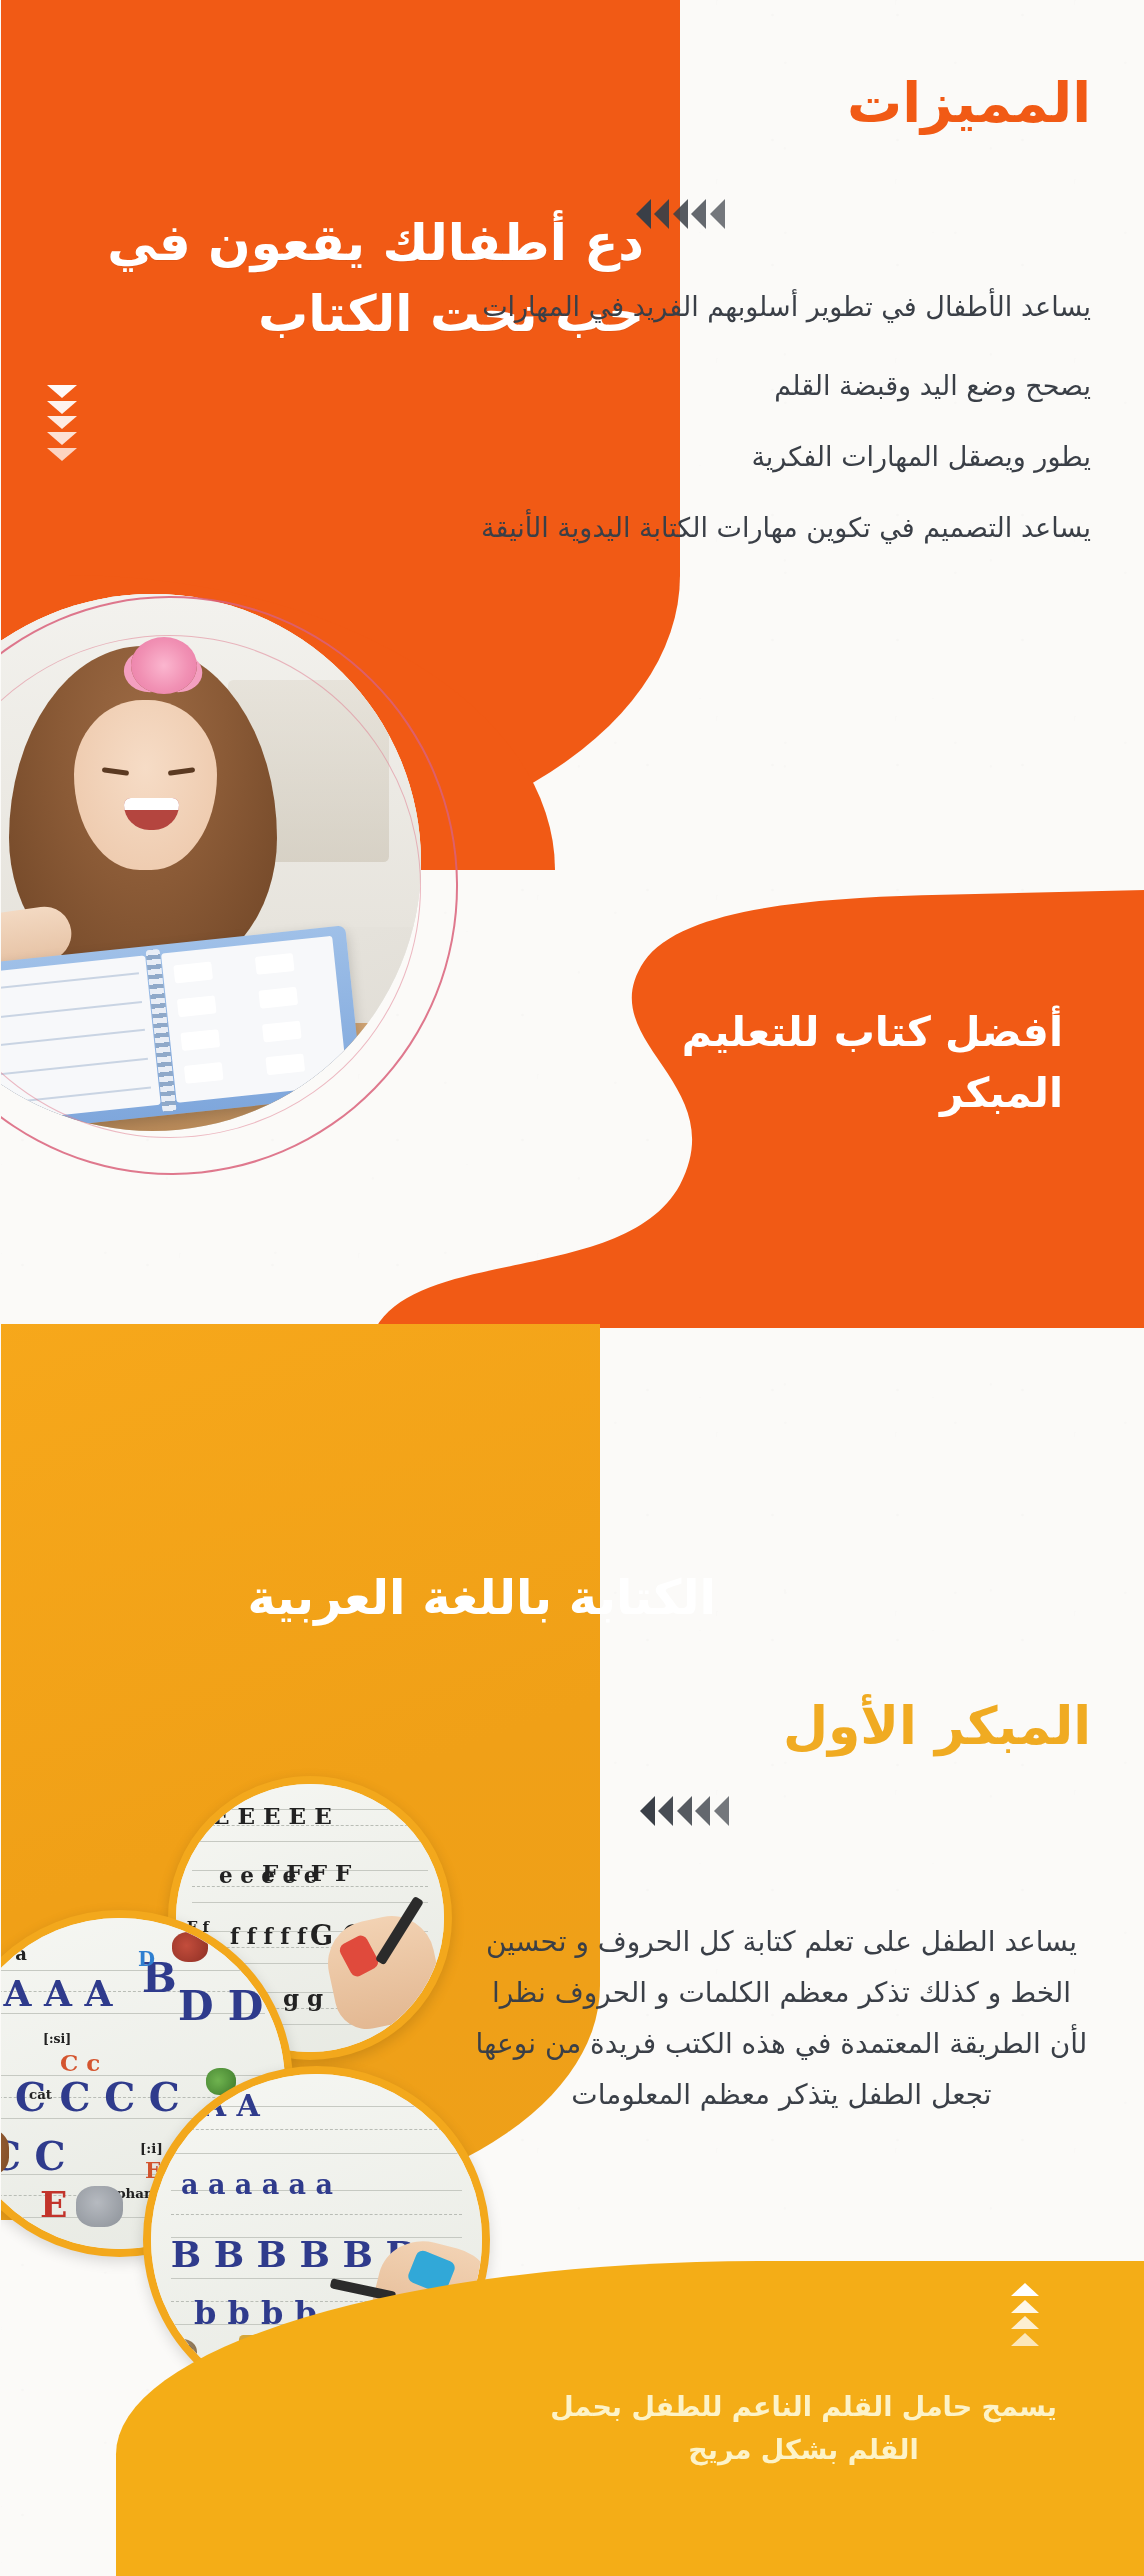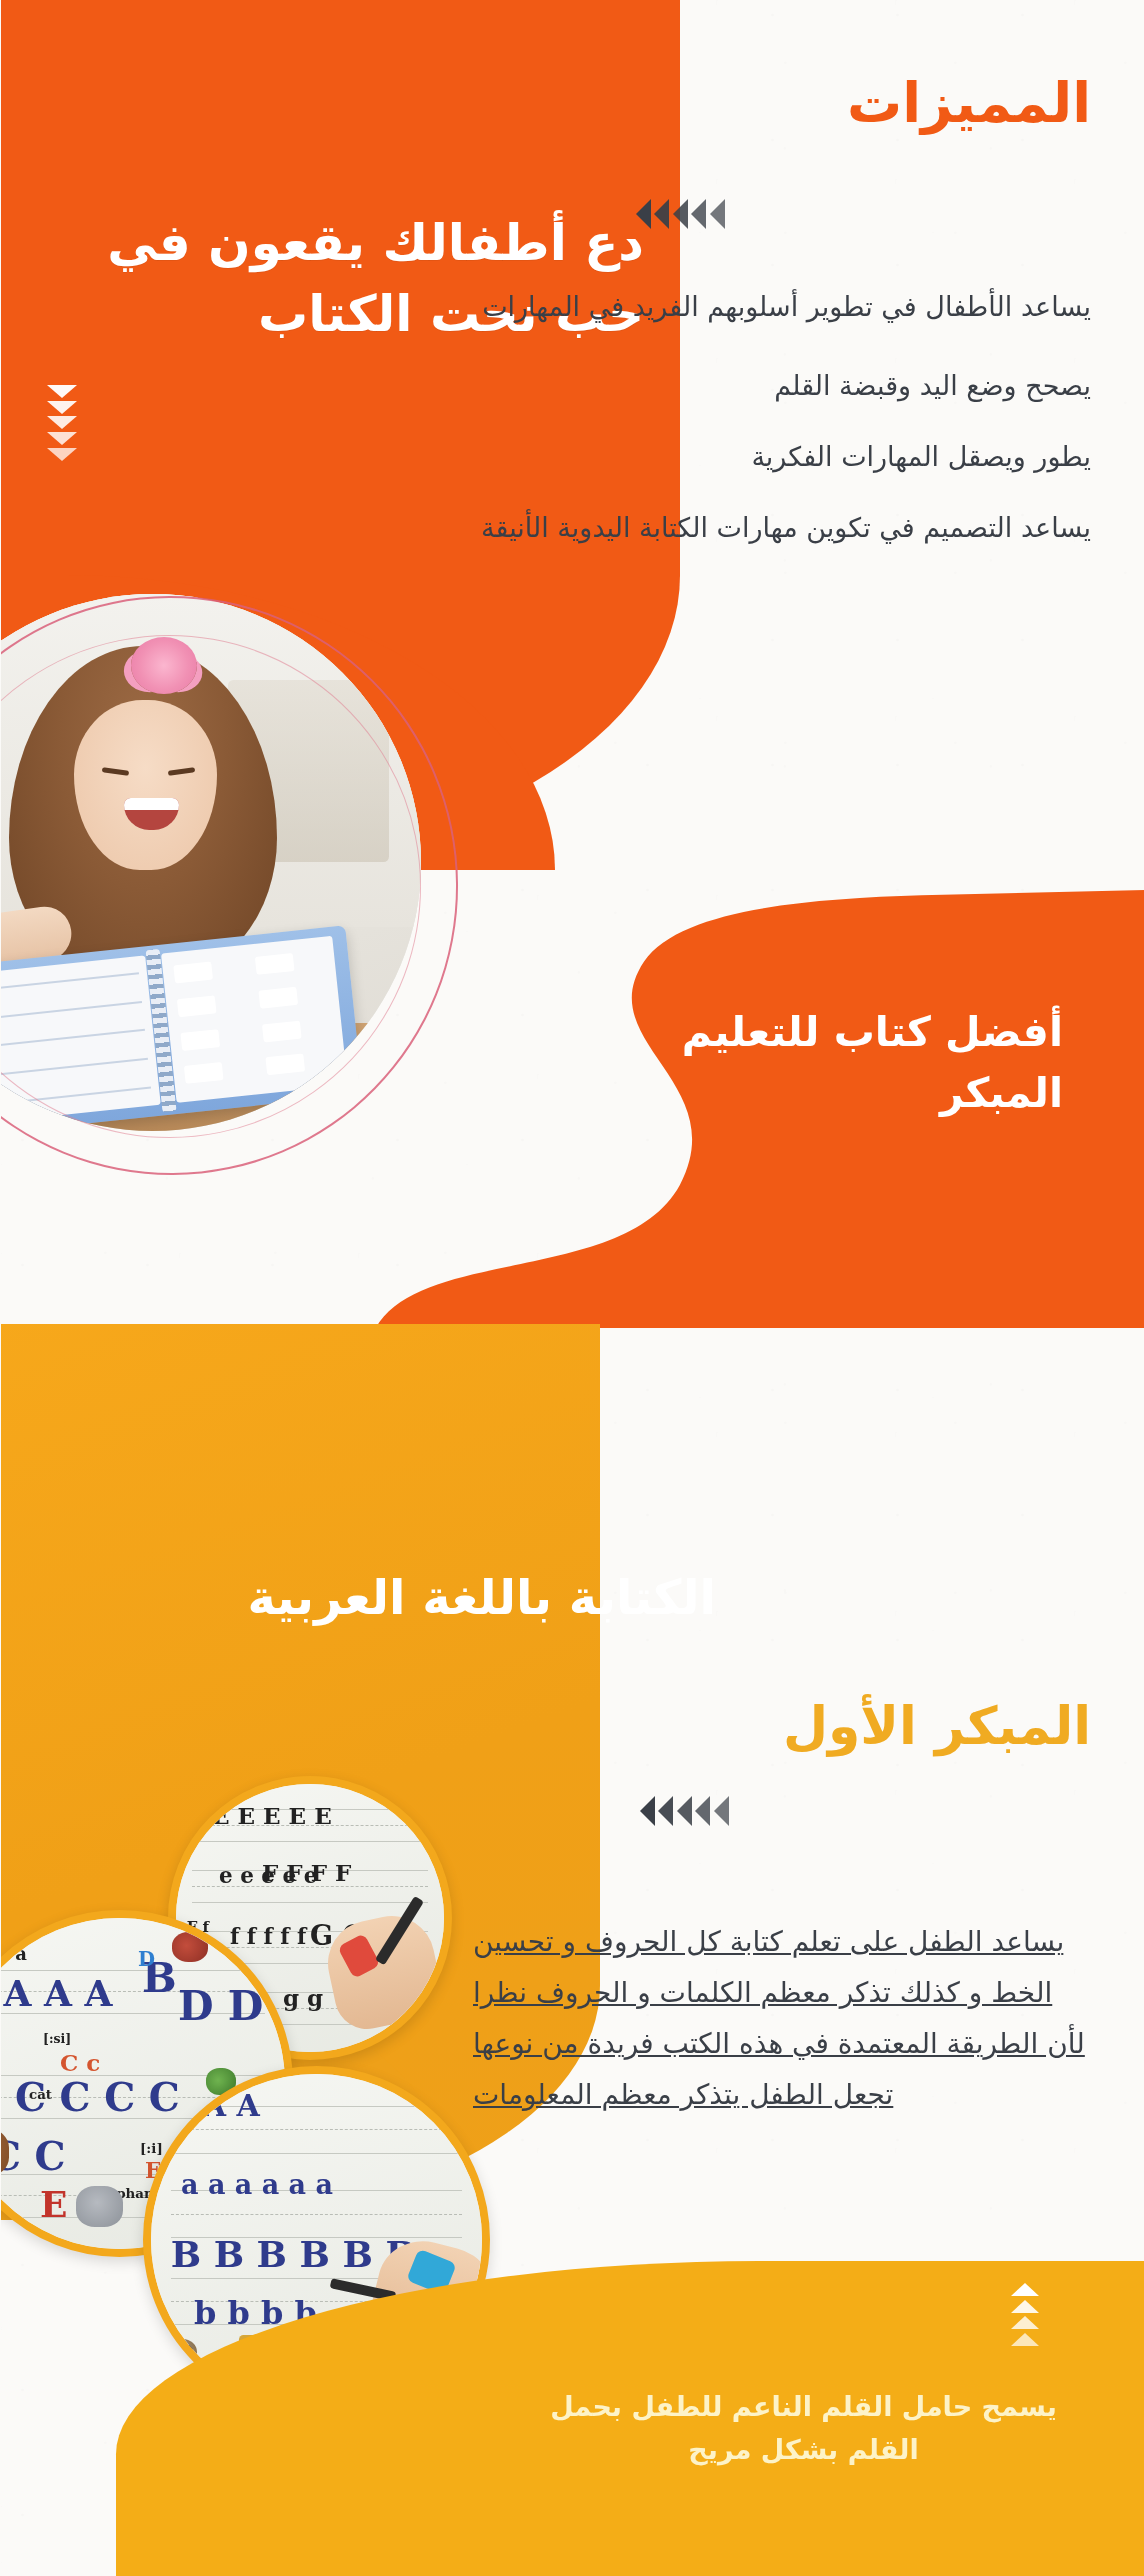--- a/index.html
+++ b/index.html
@@ -167,22 +167,22 @@
   }
   .chev-col2 .cv:nth-child(2){opacity:.93}
   .chev-col2 .cv:nth-child(3){opacity:.86}
   .chev-col2 .cv:nth-child(4){opacity:.78}
   .chev-col2 .cv:nth-child(5){opacity:.7}
 
   .s2-heading{position:absolute;top:329px;right:54px;color:#f0ab22;
     font-size:52px;font-weight:700;text-align:right;}
   .s2-chevrons{top:472px;right:416px;}
 
-  .para2{position:absolute;top:565px;right:55px;width:617px;text-align:left;
-    color:#3a3f47;font-size:28px;line-height:1.82;letter-spacing:0.2px;text-decoration:underline;}
+  .para2{position:absolute;top:565px;right:55px;width:617px;text-align:center;
+    color:#3a3f47;font-size:28px;line-height:1.82;letter-spacing:0.2px;}
 
   
   .ws{position:absolute;border-radius:50%;border:8px solid #f3a81c;overflow:hidden;
      background:#f2f3ef;box-shadow:0 4.5px 14.3px rgba(0,0,0,.14);}
   .ws1{left:168px;top:452px;width:268px;height:268px;}
   .ws2{left:-54px;top:586px;width:331px;height:331px;}
   .ws3{left:143px;top:742px;width:331px;height:331px;}
   .ws-inner{position:absolute;inset:0;background:linear-gradient(160deg,#f6f7f3,#e7e9e2);}
   .ws-line{position:absolute;height:0.9px;background:#c6c9c2;left:6%;width:88%;}
   .ws-dash{position:absolute;height:0;border-top:1.8px dashed #b9bdb6;left:6%;width:88%;}

